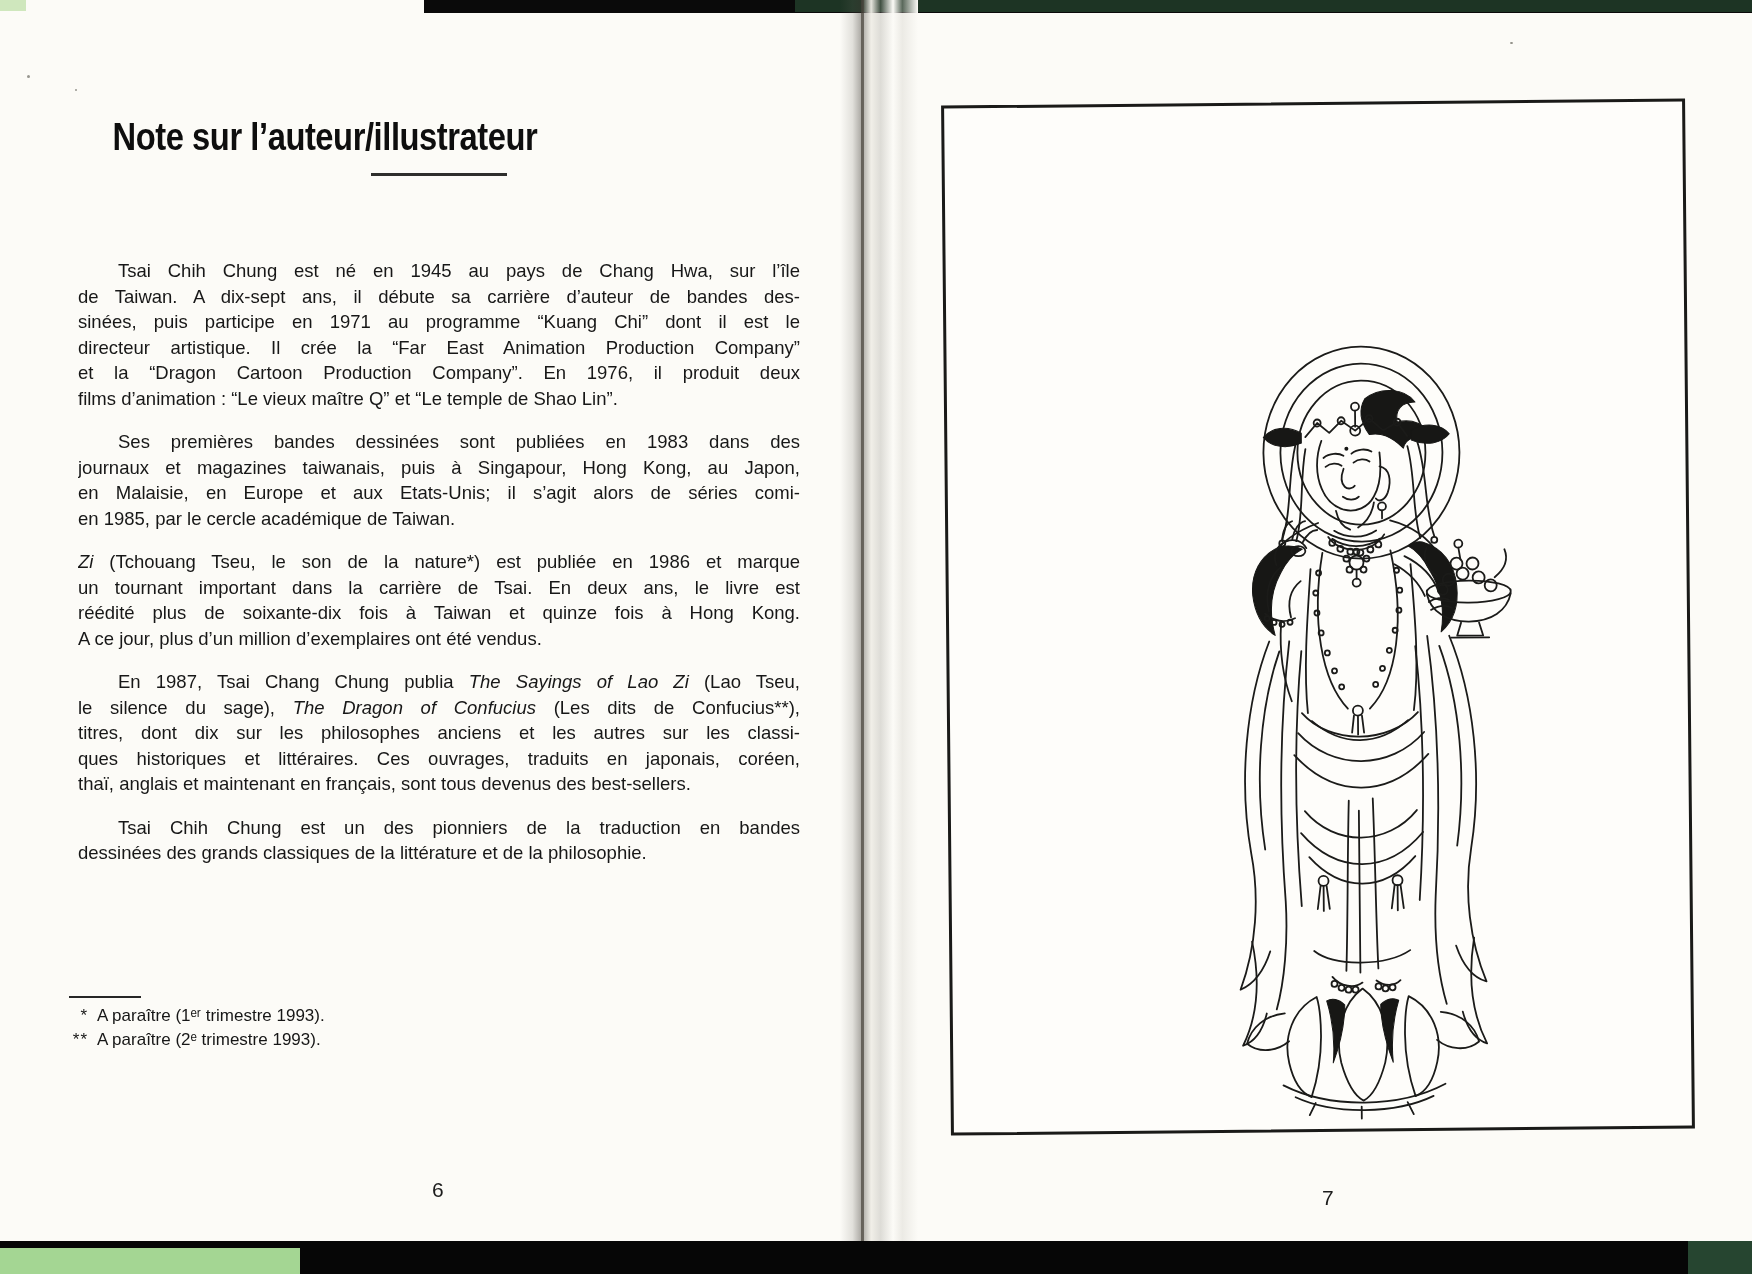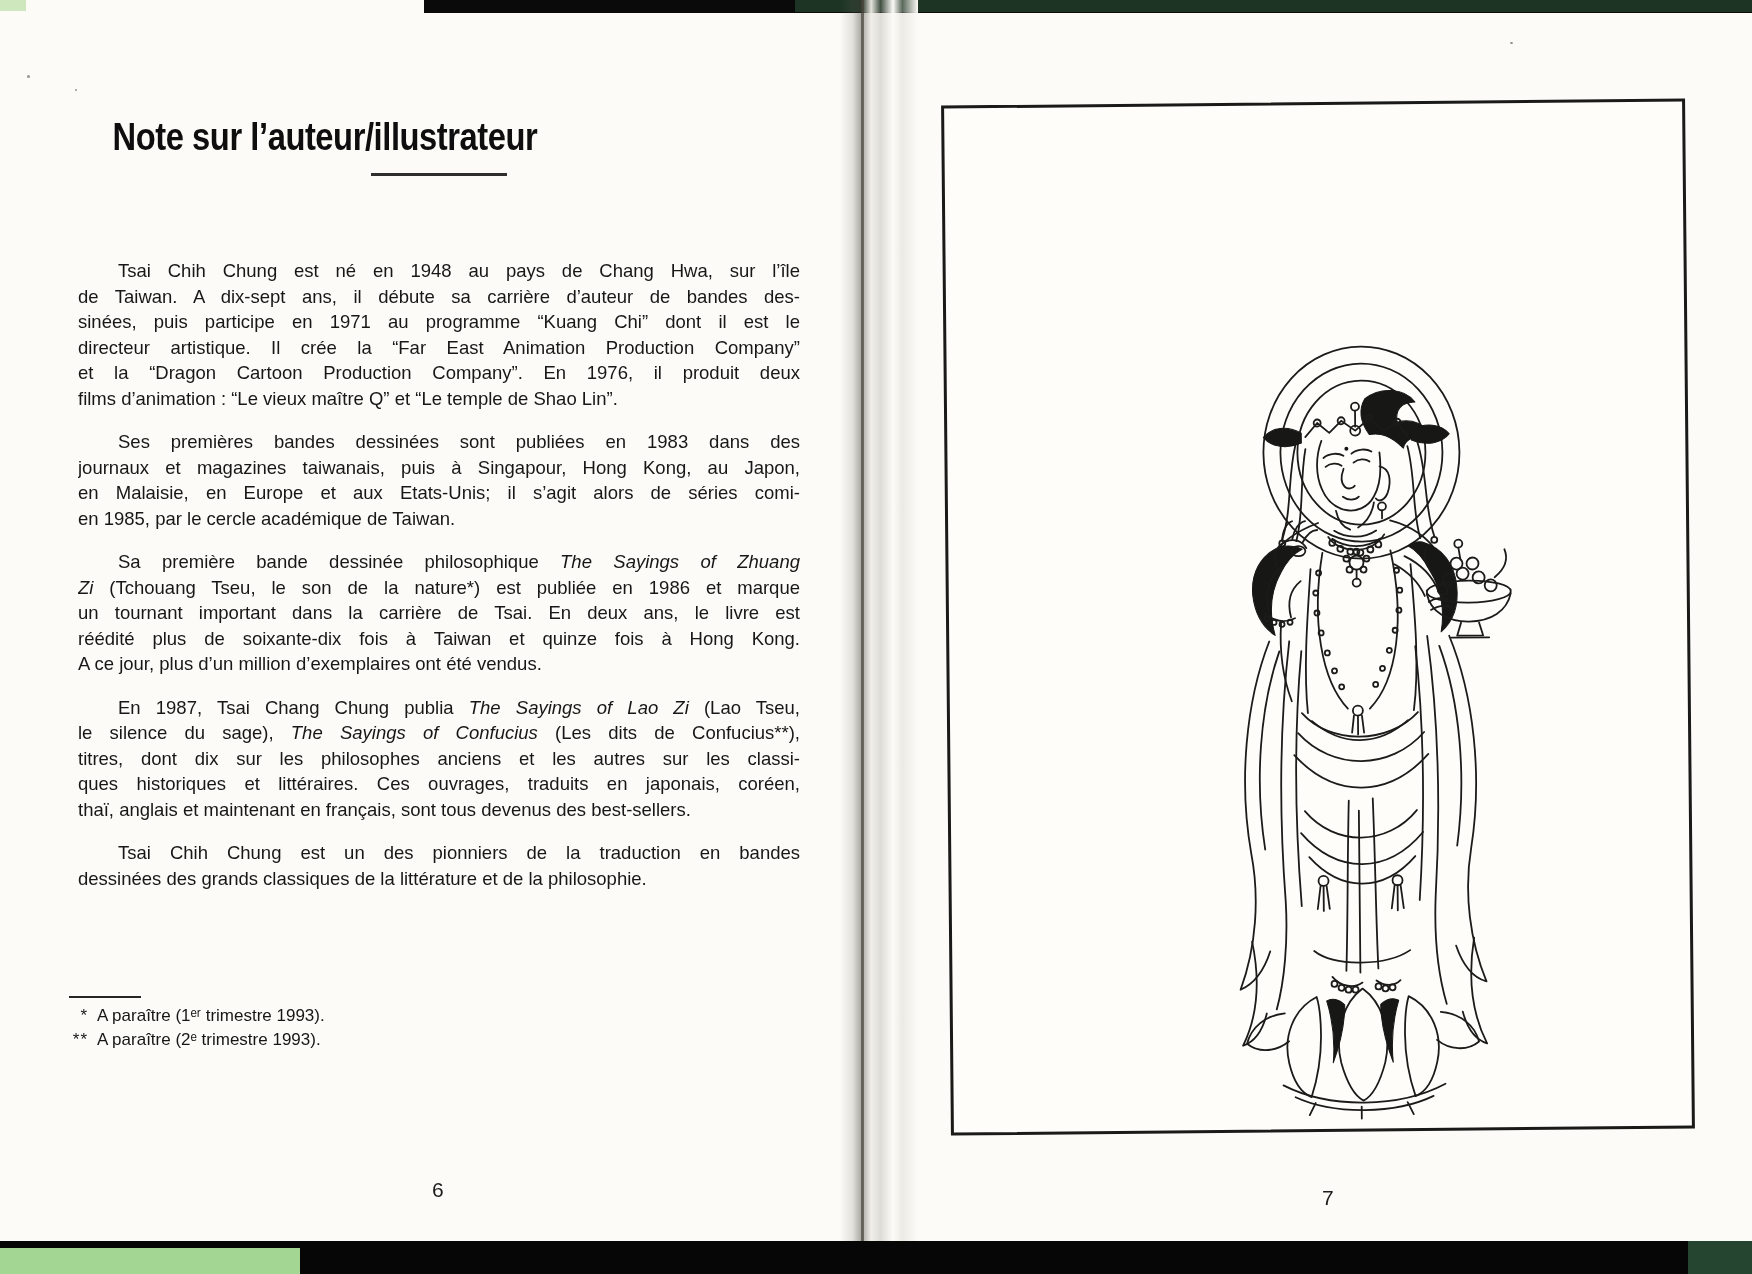--- a/index.html
+++ b/index.html
@@ -83,43 +83,42 @@
 <div class="speck s2"></div>
 <div class="speck s3"></div>
 
 <div class="text-col">
   <div class="title">
     <span class="title-inner">Note sur l’auteur/illustrateur</span>
   </div>
   <div class="title-rule"></div>
   <div class="body-text">
       <div class="para">
-        <div class="line first"><span>Tsai Chih Chung est né en 1948 au pays de Chang Hwa, sur l’île</span></div>
+        <div class="line first"><span>Tsai Chih Chung est né en 1945 au pays de Chang Hwa, sur l’île</span></div>
         <div class="line"><span>de Taiwan. A dix-sept ans, il débute sa carrière d’auteur de bandes des-</span></div>
         <div class="line"><span>sinées, puis participe en 1971 au programme “Kuang Chi” dont il est le</span></div>
         <div class="line"><span>directeur artistique. Il crée la “Far East Animation Production Company”</span></div>
         <div class="line"><span>et la “Dragon Cartoon Production Company”. En 1976, il produit deux</span></div>
         <div class="line last"><span>films d’animation : “Le vieux maître Q” et “Le temple de Shao Lin”.</span></div>
       </div>
       <div class="para">
         <div class="line first"><span>Ses premières bandes dessinées sont publiées en 1983 dans des</span></div>
         <div class="line"><span>journaux et magazines taiwanais, puis à Singapour, Hong Kong, au Japon,</span></div>
         <div class="line"><span>en Malaisie, en Europe et aux Etats-Unis; il s’agit alors de séries comi-</span></div>
         <div class="line last"><span>en 1985, par le cercle académique de Taiwan.</span></div>
       </div>
       <div class="para">
-        <div class="line first"><span>Sa première bande dessinée philosophique </span><span class="it">The Sayings of Zhuang</span></div>
         <div class="line"><span class="it">Zi</span><span> (Tchouang Tseu, le son de la nature*) est publiée en 1986 et marque</span></div>
         <div class="line"><span>un tournant important dans la carrière de Tsai. En deux ans, le livre est</span></div>
         <div class="line"><span>réédité plus de soixante-dix fois à Taiwan et quinze fois à Hong Kong.</span></div>
         <div class="line last"><span>A ce jour, plus d’un million d’exemplaires ont été vendus.</span></div>
       </div>
       <div class="para">
         <div class="line first"><span>En 1987, Tsai Chang Chung publia </span><span class="it">The Sayings of Lao Zi</span><span> (Lao Tseu,</span></div>
-        <div class="line"><span>le silence du sage), </span><span class="it">The Sayings of Confucius</span><span> (Les dits de Confucius**),</span></div>
+        <div class="line"><span>le silence du sage), </span><span class="it">The Dragon of Confucius</span><span> (Les dits de Confucius**),</span></div>
         <div class="line"><span>titres, dont dix sur les philosophes anciens et les autres sur les classi-</span></div>
         <div class="line"><span>ques historiques et littéraires. Ces ouvrages, traduits en japonais, coréen,</span></div>
         <div class="line last"><span>thaï, anglais et maintenant en français, sont tous devenus des best-sellers.</span></div>
       </div>
       <div class="para">
         <div class="line first"><span>Tsai Chih Chung est un des pionniers de la traduction en bandes</span></div>
         <div class="line last"><span>dessinées des grands classiques de la littérature et de la philosophie.</span></div>
       </div>
     </div>
 </div>

